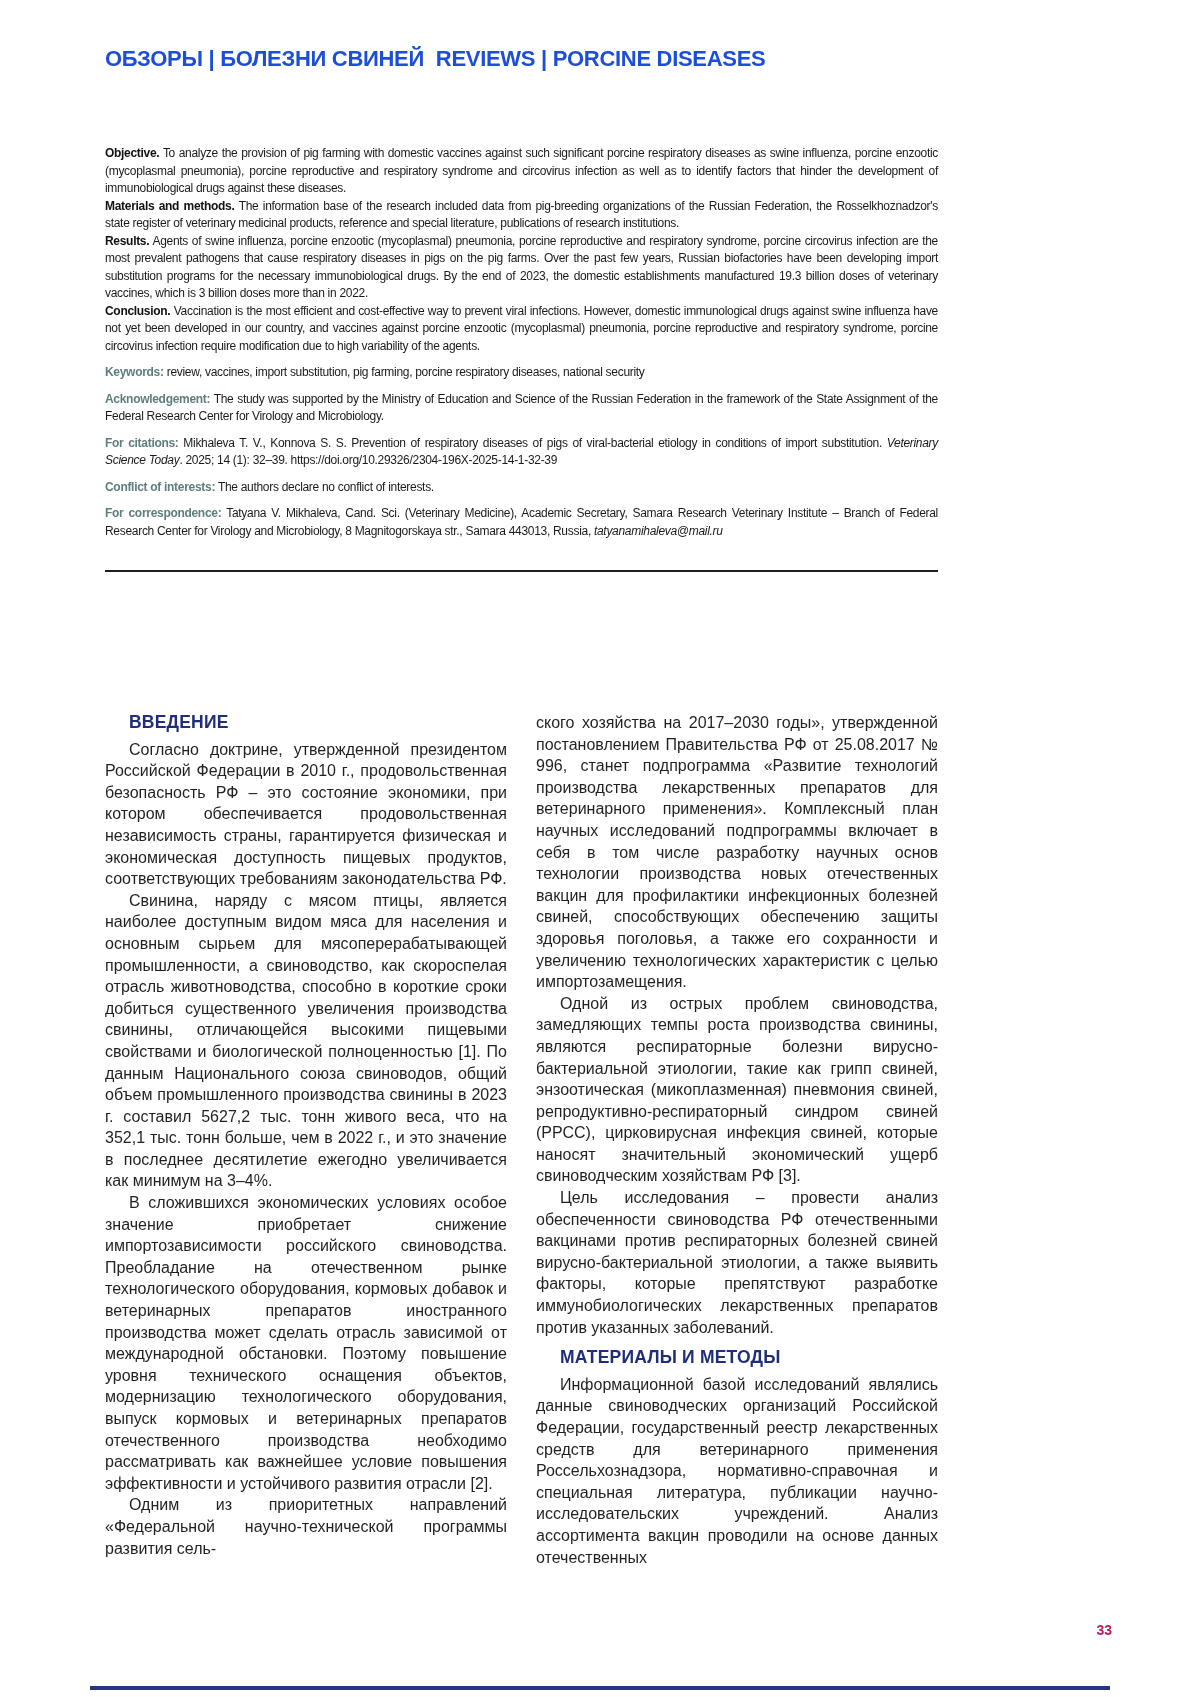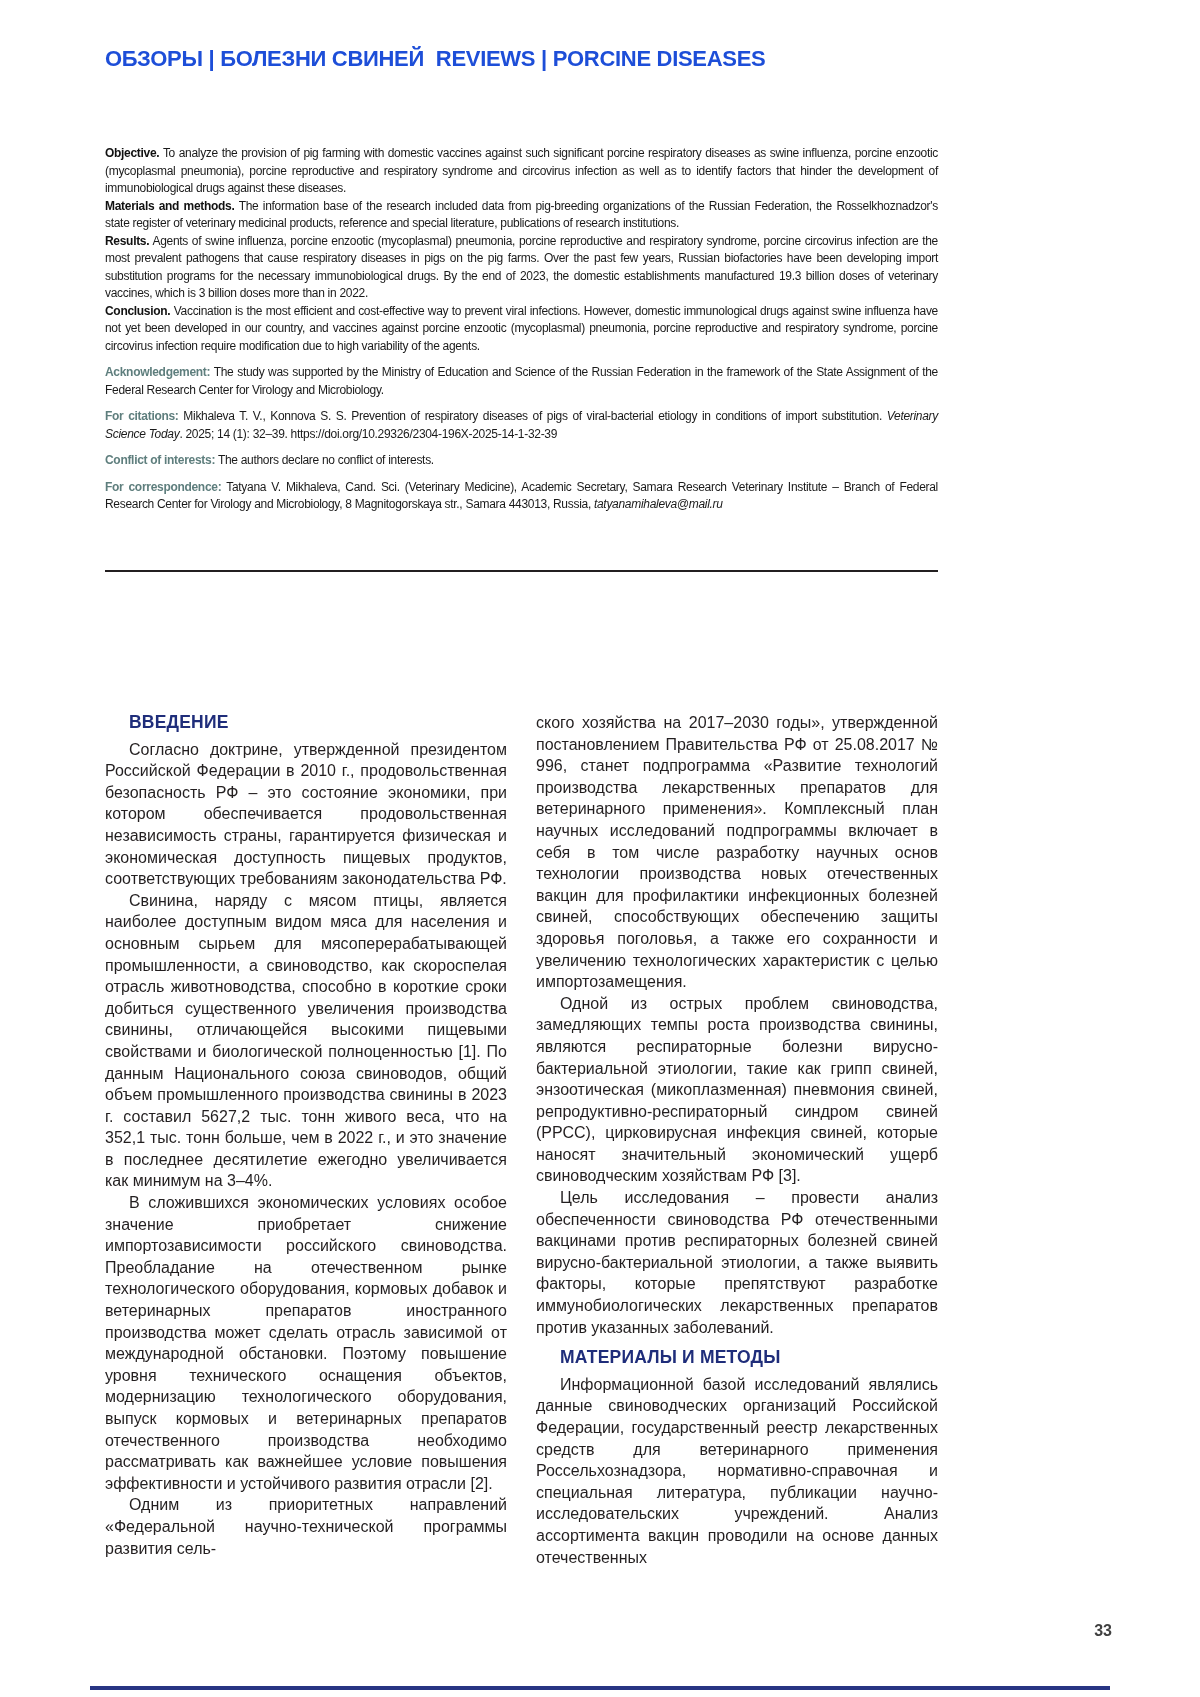--- a/index.html
+++ b/index.html
@@ -24,39 +24,40 @@
   
   .columns{position:absolute;left:105px;top:712px;width:833px;display:flex;gap:29px;}
   .col{width:407px;font-size:16px;line-height:21.6px;color:#231f20;text-align:justify;}
   .col p{margin:0;text-indent:24px;}
   .col p.no-indent{text-indent:0;}
   .section-heading{color:#1f2d7a;font-weight:bold;font-size:17.5px;letter-spacing:0.2px;margin:0 0 5px 0;text-indent:24px;}
   .section-heading.methods{margin-top:9px;}
 
   
   .footer-line{position:absolute;left:105px;top:1706px;font-size:11px;font-weight:bold;letter-spacing:-0.2px;color:#2b3a8f;white-space:nowrap;text-align:right;}
-  .page-number{position:absolute;left:1080px;top:1622px;width:32px;text-align:right;font-size:16px;font-weight:bold;color:#404040;}
+  .page-number{position:absolute;left:1080px;top:1622px;width:32px;text-align:right;font-size:14px;font-weight:bold;color:#be185d;}
   .footer-rule{position:absolute;left:90px;top:1686px;width:1020px;height:4px;background:#283583;}
 </style>
 </head>
 <body>
 
 <div class="page">
 
   <div class="journal-header">
     <span class="ru">ОБЗОРЫ | БОЛЕЗНИ СВИНЕЙ</span>
     <span class="en">REVIEWS | PORCINE DISEASES</span>
   </div>
 
   <div class="abstract">
     <p><span class="lead">Objective.</span> <span>To analyze the provision of pig farming with domestic vaccines against such significant porcine respiratory diseases as swine influenza, porcine enzootic (mycoplasmal pneumonia), porcine reproductive and respiratory syndrome and circovirus infection as well as to identify factors that hinder the development of immunobiological drugs against these diseases.</span></p>
     <p><span class="lead">Materials and methods.</span> <span>The information base of the research included data from pig-breeding organizations of the Russian Federation, the Rosselkhoznadzor's state register of veterinary medicinal products, reference and special literature, publications of research institutions.</span></p>
     <p><span class="lead">Results.</span> <span>Agents of swine influenza, porcine enzootic (mycoplasmal) pneumonia, porcine reproductive and respiratory syndrome, porcine circovirus infection are the most prevalent pathogens that cause respiratory diseases in pigs on the pig farms. Over the past few years, Russian biofactories have been developing import substitution programs for the necessary immunobiological drugs. By the end of 2023, the domestic establishments manufactured 19.3 billion doses of veterinary vaccines, which is 3 billion doses more than in 2022.</span></p>
     <p><span class="lead">Conclusion.</span> <span>Vaccination is the most efficient and cost-effective way to prevent viral infections. However, domestic immunological drugs against swine influenza have not yet been developed in our country, and vaccines against porcine enzootic (mycoplasmal) pneumonia, porcine reproductive and respiratory syndrome, porcine circovirus infection require modification due to high variability of the agents.</span></p>
 
+    <p class="meta-item"><span class="teal">Keywords:</span> <span>review, vaccines, import substitution, pig farming, porcine respiratory diseases, national security</span></p>
     <p class="meta-item"><span class="teal">Acknowledgement:</span> <span>The study was supported by the Ministry of Education and Science of the Russian Federation in the framework of the State Assignment of the Federal Research Center for Virology and Microbiology.</span></p>
     <p class="meta-item"><span class="teal">For citations:</span> <span>Mikhaleva T. V., Konnova S. S. Prevention of respiratory diseases of pigs of viral-bacterial etiology in conditions of import substitution. </span><em>Veterinary Science Today</em><span>. 2025; 14 (1): 32–39. https://doi.org/10.29326/2304-196X-2025-14-1-32-39</span></p>
     <p class="meta-item"><span class="teal">Conflict of interests:</span> <span>The authors declare no conflict of interests.</span></p>
     <p class="meta-item"><span class="teal">For correspondence:</span> <span>Tatyana V. Mikhaleva, Cand. Sci. (Veterinary Medicine), Academic Secretary, Samara Research Veterinary Institute – Branch of Federal Research Center for Virology and Microbiology, 8 Magnitogorskaya str., Samara 443013, Russia, </span><em>tatyanamihaleva@mail.ru</em><span></span></p>
   </div>
 
   <div class="divider"></div>
 
   <div class="columns">
     <div class="col">

